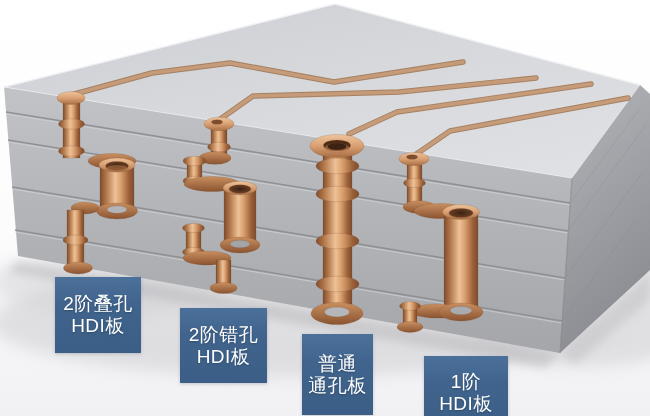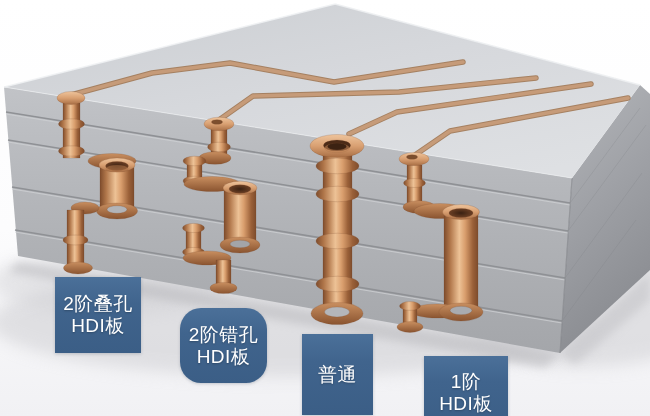--- a/index.html
+++ b/index.html
@@ -14,21 +14,21 @@
     background:linear-gradient(180deg,#4b7099 0%,#40648d 35%,#3b5e86 100%);
     color:#ffffff;
     display:flex;flex-direction:column;align-items:center;justify-content:center;
     gap:2px;
     font-size:19px;line-height:20px;letter-spacing:.5px;
     text-shadow:0 1px 2px rgba(0,0,0,.25);
     box-shadow:0 1px 3px rgba(60,70,90,.25);
   }
   .label span{white-space:nowrap;}
   #label-stacked  {left:55px; top:277px;width:86px;height:76px;}
-  #label-staggered{left:180px;top:308px;width:87px;height:75px;border-radius:21px;}
+  #label-staggered{left:180px;top:308px;width:87px;height:75px;}
   #label-through  {left:302px;top:334px;width:71px;height:81px;}
   #label-onestage {left:424px;top:356px;width:84px;height:74px;}
 </style>
 </head>
 <body>
 
 <div class="stage">
 
 <svg width="650" height="416" viewBox="0 0 650 416">
   <defs>
@@ -200,19 +200,20 @@
 <div class="label" id="label-stacked">
   <span>2阶叠孔</span>
   <span>HDI板</span>
 </div>
 <div class="label" id="label-staggered">
   <span>2阶错孔</span>
   <span>HDI板</span>
 </div>
 <div class="label" id="label-through">
   <span>普通</span>
+  <span>通孔板</span>
 </div>
 <div class="label" id="label-onestage">
   <span>1阶</span>
   <span>HDI板</span>
 </div>
 
 </div>
 
 </body></html>

